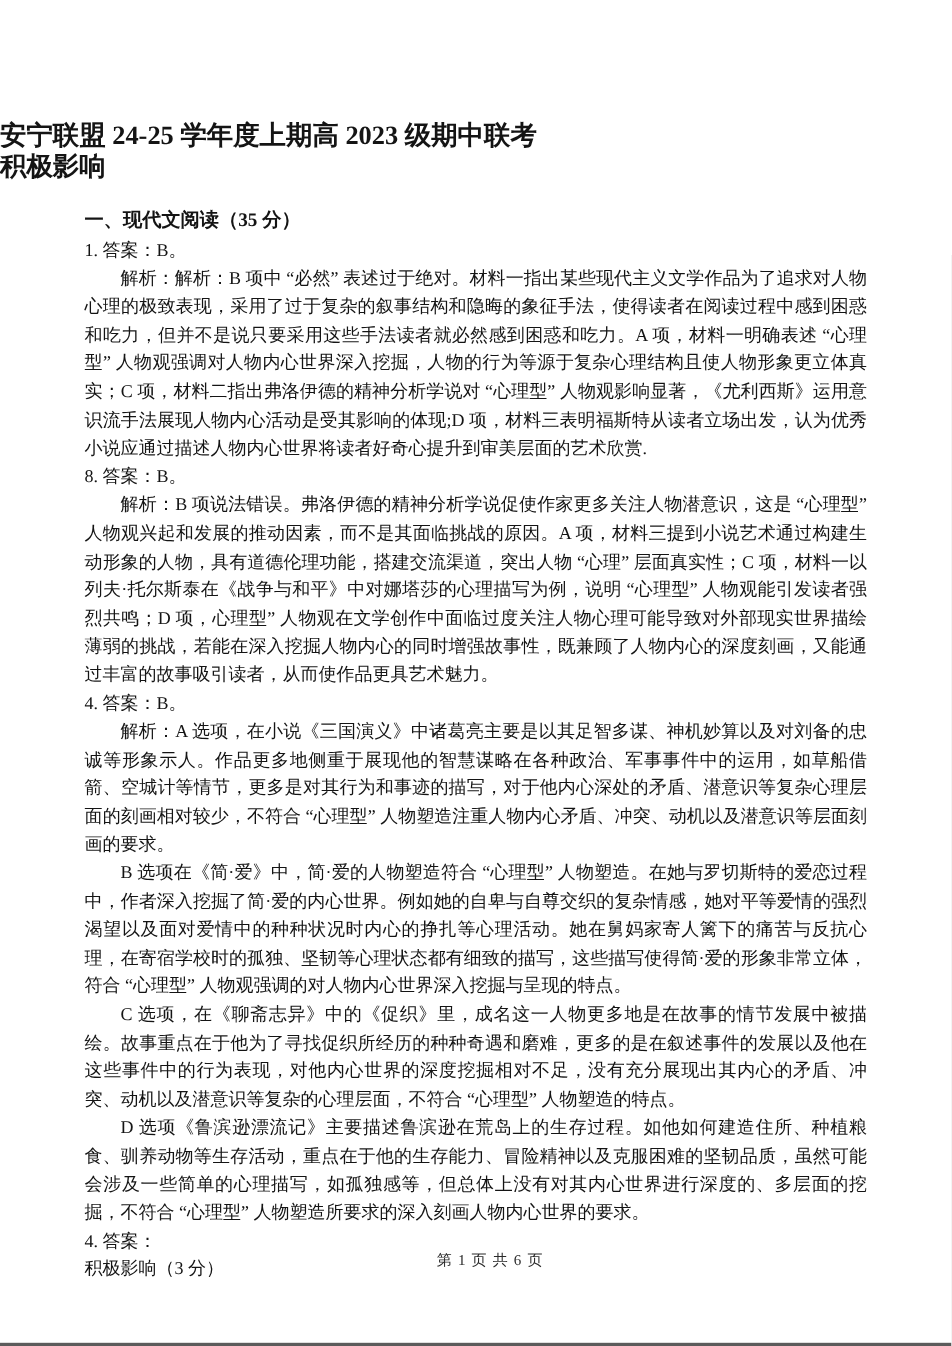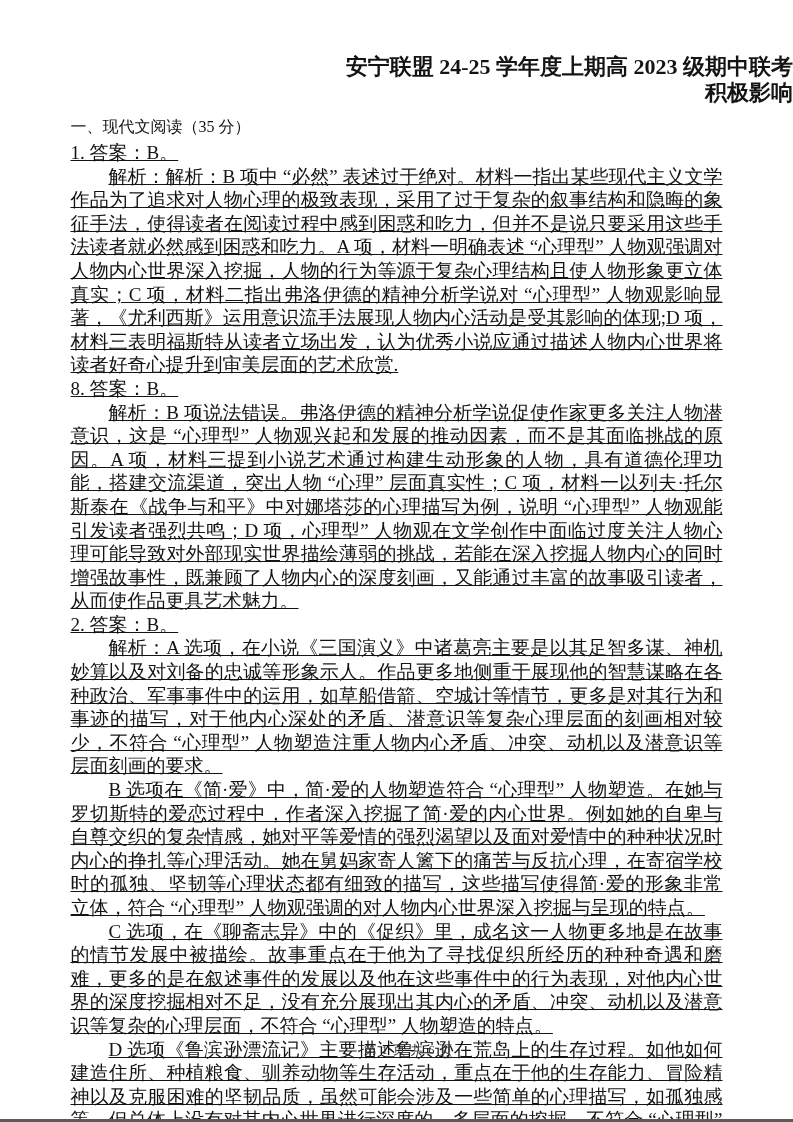--- a/index.html
+++ b/index.html
@@ -8,46 +8,45 @@
     position: relative;
     width: 793px;
     height: 1122px;
     margin: 0 auto;
     background: #ffffff;
     font-family: "Liberation Serif", "DejaVu Serif", serif;
     color: #141414;
     overflow: hidden;
   }
   .titles {
-    padding-top: 54px;
-    text-align: right;
+    padding-top: 100px;
+    text-align: left;
   }
   .title-line {
     font-size: 22px;
     font-weight: bold;
     line-height: 26px;
   }
   .content {
     width: 652px;
     margin: 0 auto;
   }
   .section-heading {
-    margin-top: 9px;
+    margin-top: 20px;
     font-size: 16px;
-    font-weight: normal;
+    font-weight: bold;
     line-height: 24px;
   }
   .paragraphs { margin-top: 2px; }
   .para {
     margin: 0;
-    font-size: 19px;
+    font-size: 15px;
     line-height: 23.6px;
     text-align: justify;
     word-break: break-all;
-    text-decoration: underline;
   }
   .para.indent { text-indent: 2em; }
   .para.numbered { text-indent: 0; }
   .footer {
     position: absolute;
     top: 1042px;
     left: 12px;
     width: 100%;
     text-align: center;
     font-size: 12.5px;
@@ -72,21 +71,21 @@
     <div class="title-line">积极影响</div>
   </div>
 
   <div class="content">
     <div class="section-heading">一、现代文阅读（35 分）</div>
     <div class="paragraphs">
         <p class="para numbered">1. 答案：B。</p>
         <p class="para indent">解析：解析：B 项中 “必然” 表述过于绝对。材料一指出某些现代主义文学作品为了追求对人物心理的极致表现，采用了过于复杂的叙事结构和隐晦的象征手法，使得读者在阅读过程中感到困惑和吃力，但并不是说只要采用这些手法读者就必然感到困惑和吃力。A 项，材料一明确表述 “心理型” 人物观强调对人物内心世界深入挖掘，人物的行为等源于复杂心理结构且使人物形象更立体真实；C 项，材料二指出弗洛伊德的精神分析学说对 “心理型” 人物观影响显著，《尤利西斯》运用意识流手法展现人物内心活动是受其影响的体现;D 项，材料三表明福斯特从读者立场出发，认为优秀小说应通过描述人物内心世界将读者好奇心提升到审美层面的艺术欣赏.</p>
         <p class="para numbered">8. 答案：B。</p>
         <p class="para indent">解析：B 项说法错误。弗洛伊德的精神分析学说促使作家更多关注人物潜意识，这是 “心理型” 人物观兴起和发展的推动因素，而不是其面临挑战的原因。A 项，材料三提到小说艺术通过构建生动形象的人物，具有道德伦理功能，搭建交流渠道，突出人物 “心理” 层面真实性；C 项，材料一以列夫·托尔斯泰在《战争与和平》中对娜塔莎的心理描写为例，说明 “心理型” 人物观能引发读者强烈共鸣；D 项，心理型” 人物观在文学创作中面临过度关注人物心理可能导致对外部现实世界描绘薄弱的挑战，若能在深入挖掘人物内心的同时增强故事性，既兼顾了人物内心的深度刻画，又能通过丰富的故事吸引读者，从而使作品更具艺术魅力。</p>
-        <p class="para numbered">2. 答案：B。</p>
+        <p class="para numbered">4. 答案：B。</p>
         <p class="para indent">解析：A 选项，在小说《三国演义》中诸葛亮主要是以其足智多谋、神机妙算以及对刘备的忠诚等形象示人。作品更多地侧重于展现他的智慧谋略在各种政治、军事事件中的运用，如草船借箭、空城计等情节，更多是对其行为和事迹的描写，对于他内心深处的矛盾、潜意识等复杂心理层面的刻画相对较少，不符合 “心理型” 人物塑造注重人物内心矛盾、冲突、动机以及潜意识等层面刻画的要求。</p>
         <p class="para indent">B 选项在《简·爱》中，简·爱的人物塑造符合 “心理型” 人物塑造。在她与罗切斯特的爱恋过程中，作者深入挖掘了简·爱的内心世界。例如她的自卑与自尊交织的复杂情感，她对平等爱情的强烈渴望以及面对爱情中的种种状况时内心的挣扎等心理活动。她在舅妈家寄人篱下的痛苦与反抗心理，在寄宿学校时的孤独、坚韧等心理状态都有细致的描写，这些描写使得简·爱的形象非常立体，符合 “心理型” 人物观强调的对人物内心世界深入挖掘与呈现的特点。</p>
         <p class="para indent">C 选项，在《聊斋志异》中的《促织》里，成名这一人物更多地是在故事的情节发展中被描绘。故事重点在于他为了寻找促织所经历的种种奇遇和磨难，更多的是在叙述事件的发展以及他在这些事件中的行为表现，对他内心世界的深度挖掘相对不足，没有充分展现出其内心的矛盾、冲突、动机以及潜意识等复杂的心理层面，不符合 “心理型” 人物塑造的特点。</p>
         <p class="para indent">D 选项《鲁滨逊漂流记》主要描述鲁滨逊在荒岛上的生存过程。如他如何建造住所、种植粮食、驯养动物等生存活动，重点在于他的生存能力、冒险精神以及克服困难的坚韧品质，虽然可能会涉及一些简单的心理描写，如孤独感等，但总体上没有对其内心世界进行深度的、多层面的挖掘，不符合 “心理型” 人物塑造所要求的深入刻画人物内心世界的要求。</p>
         <p class="para numbered">4. 答案：</p>
         <p class="para numbered">积极影响（3 分）</p>
       </div>
   </div>
 
   <div class="footer">第 1 页 共 6 页</div>

